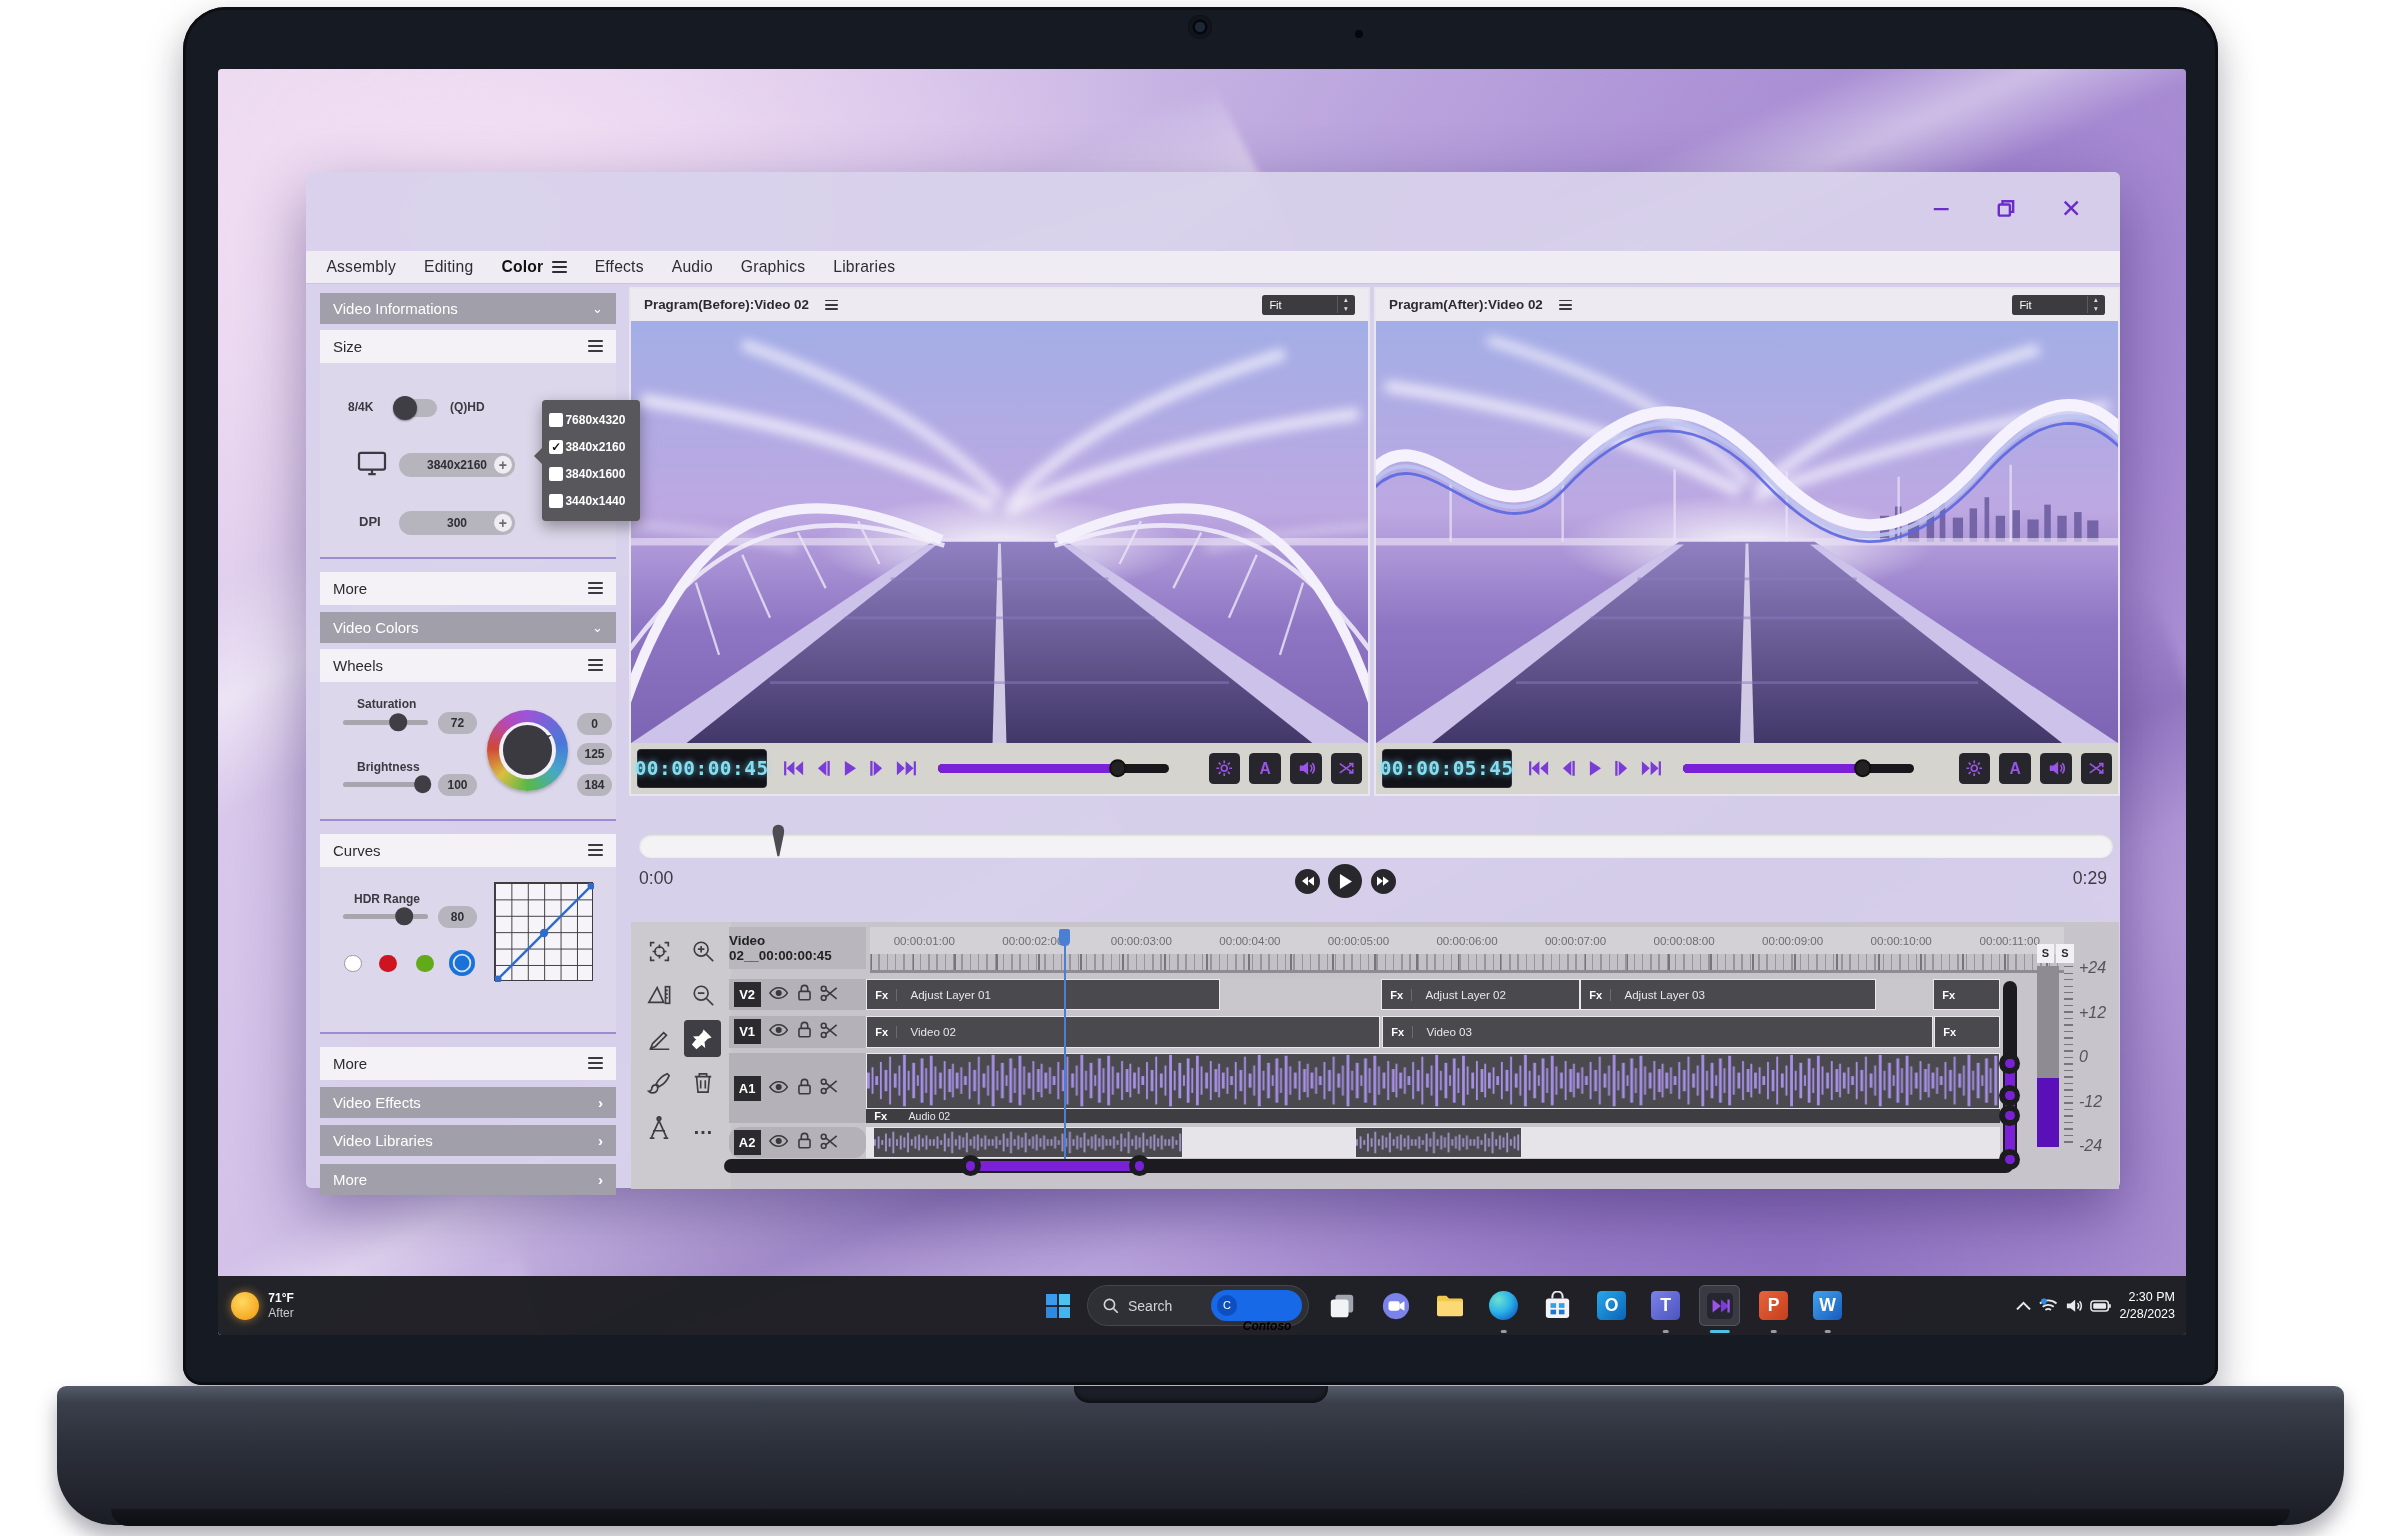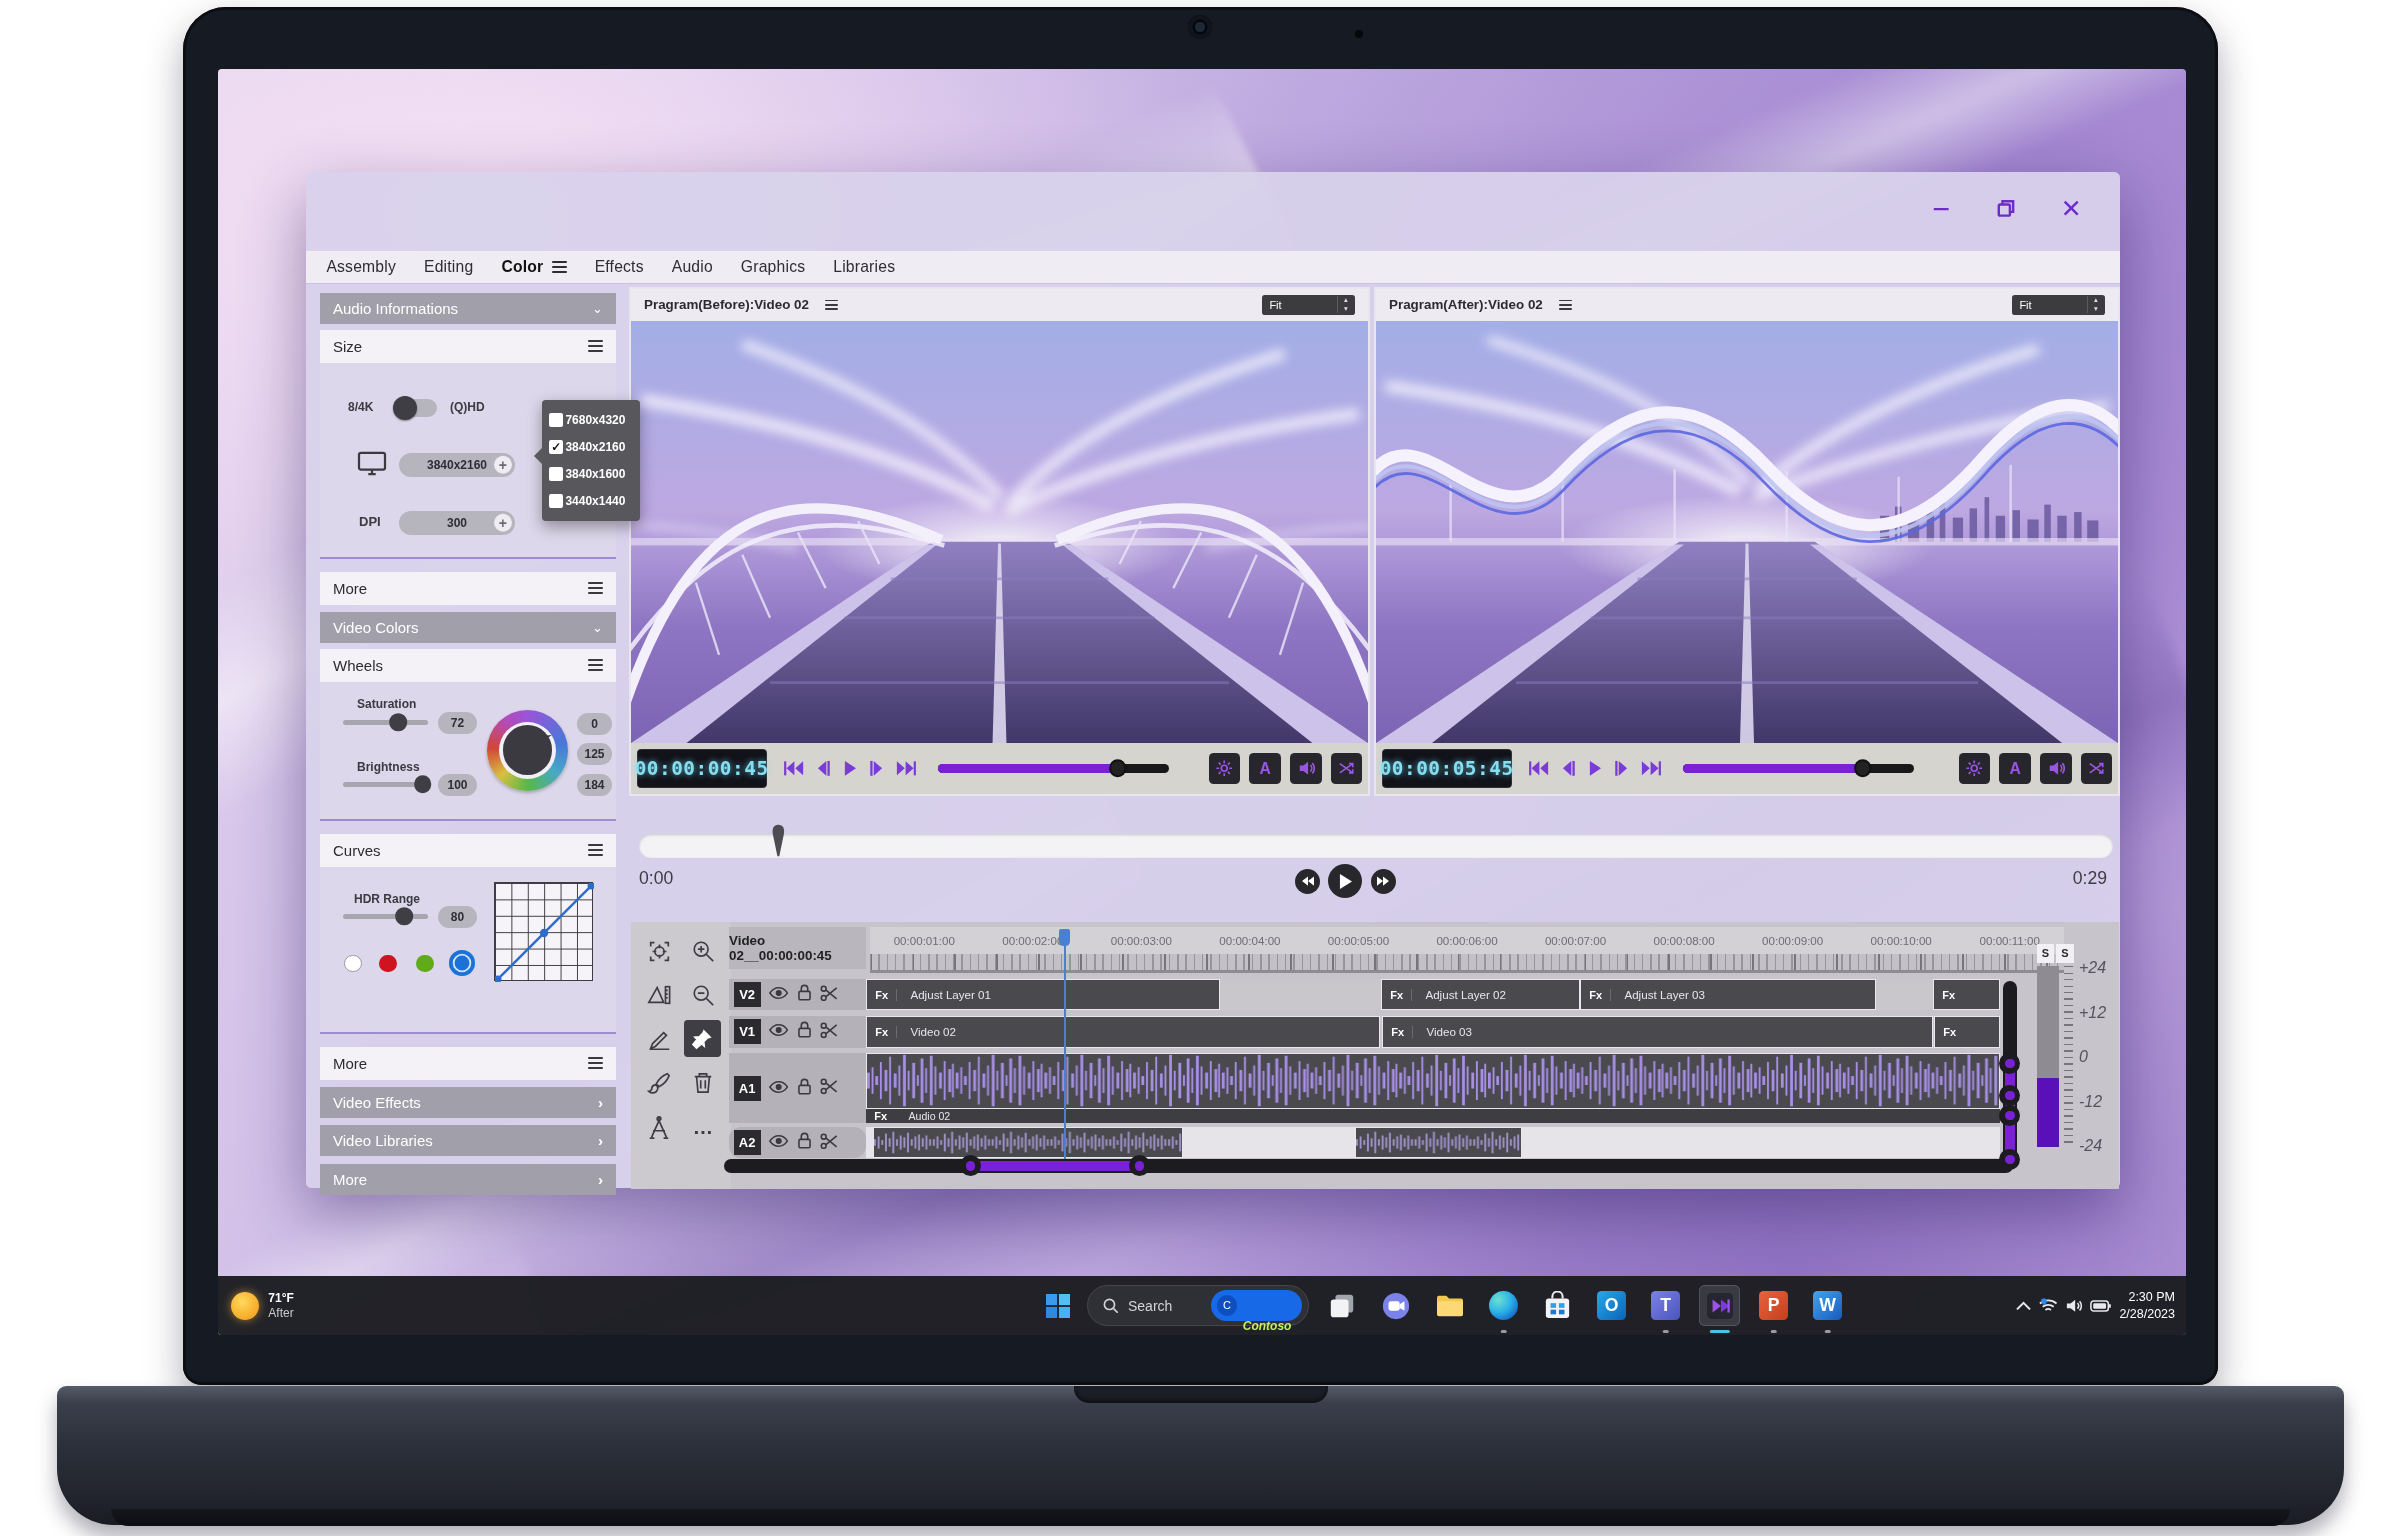--- a/index.html
+++ b/index.html
@@ -145,21 +145,21 @@
   .weather { position:absolute; left:13px; display:flex; align-items:center; gap:9.3px; }
   .sun { width:28px; height:28px; border-radius:50%; background:radial-gradient(circle at 40% 35%, #ffd95e, #f6a623 75%); box-shadow:0 0 9.3px rgba(250,180,60,.6); }
   .wtxt { color:#fff; font-size:12px; line-height:1.25; }
   .wtxt .cond { color:#c9c9cd; font-weight:normal; }
   .center-cluster { position:absolute; left:822px; display:flex; align-items:center; gap:12px; }
   .startbtn { width:35px; height:35px; display:flex; align-items:center; justify-content:center; }
   .search-pill { width:222px; height:41px; background:#2f3036; border:0.9px solid #46474d; border-radius:20.4px; display:flex; align-items:center; padding:0 5.6px 0 15px; gap:9.3px; }
   .search-pill .stxt { color:#d3d3d8; font-size:14px; }
   .contoso { margin-left:auto; height:31.5px; background:#1769e8; border-radius:15.7px; display:flex; align-items:center; padding:0 11px 0 5.6px; gap:5.6px; }
   .contoso .clogo { width:20.4px; height:20.4px; border-radius:50%; background:#0d4fc0; color:#fff; font-size:11px; display:flex; align-items:center; justify-content:center; }
-  .contoso .cname { color:#bef264; font-size:12px; font-weight:bold; font-style:italic;margin-top:40px; }
+  .contoso .cname { color:#000000; font-size:12px; font-weight:bold; font-style:italic;margin-top:40px; }
   .tb-icons { display:flex; align-items:center; gap:13px; }
   .tbi { position:relative; width:41px; height:41px; border-radius:5.6px; display:flex; align-items:center; justify-content:center; }
   .tbi.active { background:#3a3b42; box-shadow:inset 0 0 0 0.9px #55565e; }
   .under { position:absolute; bottom:-6.5px; left:50%; transform:translateX(-50%); height:2.8px; border-radius:1.9px; background:#9a9aa2; width:6.5px; }
   .under.wide { width:20.4px; background:#4cc2e8; }
   .tile { border-radius:4.6px; color:#fff; font-weight:bold; display:flex; align-items:center; justify-content:center; }
   .tray { position:absolute; right:11px; display:flex; align-items:center; gap:7px; }
   .tray svg { stroke:#e8e8ec; fill:none; stroke-width:1.8; }
   .clock { color:#fff; font-size:12.5px; text-align:right; line-height:1.3; }
 </style>
@@ -210,21 +210,21 @@
         </span>
       <span class="menu-item">Effects</span>
       <span class="menu-item">Audio</span>
       <span class="menu-item">Graphics</span>
       <span class="menu-item">Libraries</span>
     </div>
 
     <div class="sidebar">
 
       <div class="hdr-gray">
-        <span>Audio Informations</span>
+        <span>Video Informations</span>
         <span class="chev">⌄</span>
       </div>
 
       <div class="hdr-white">
         <span>Size</span>
         <span class="burger">
             <i></i>
             <i></i>
             <i></i>
           </span>

